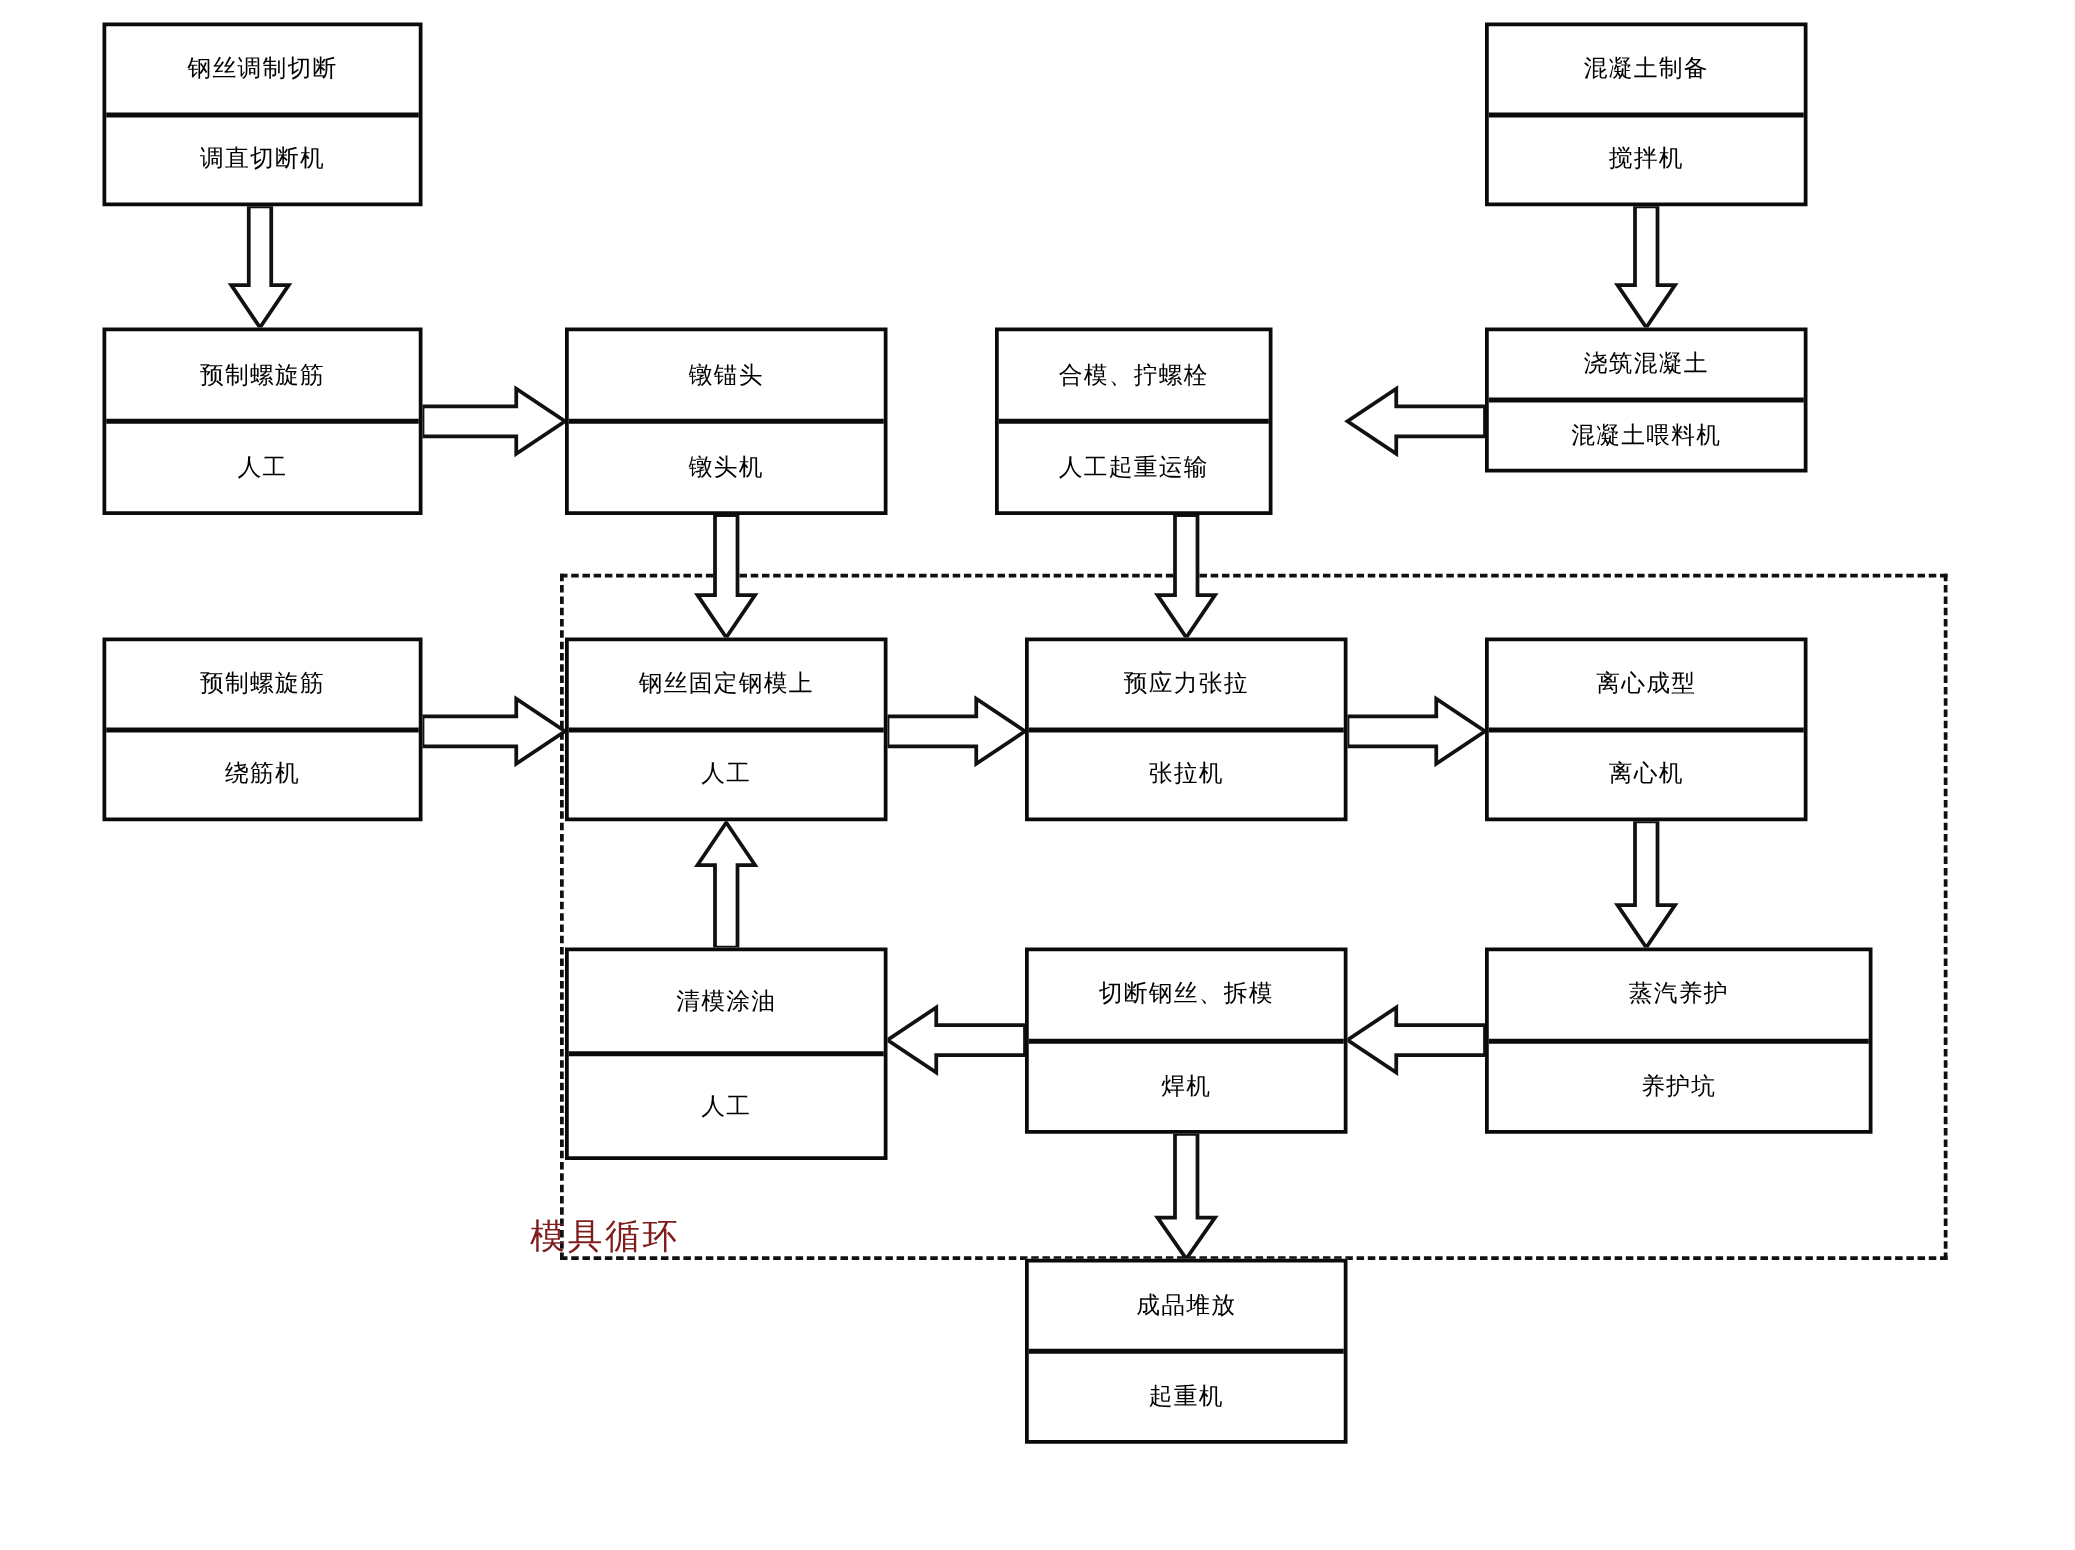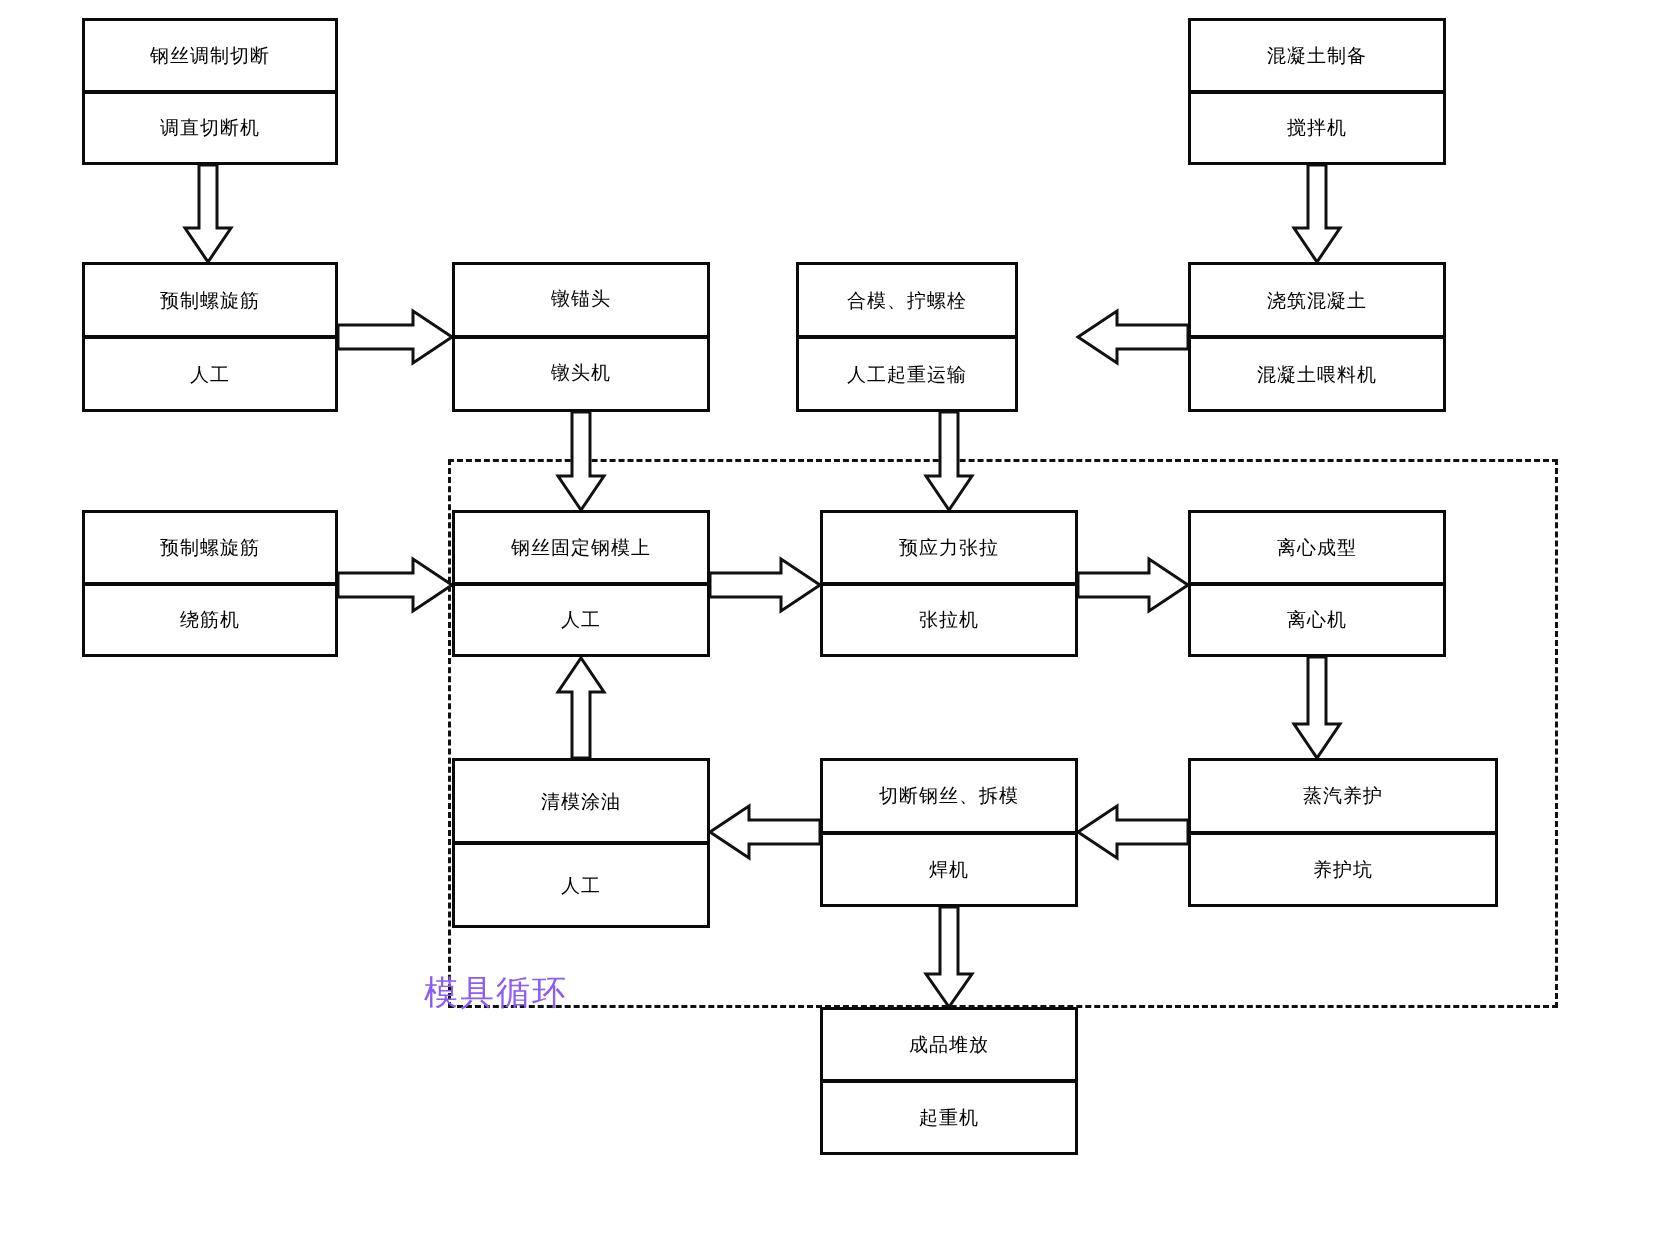--- a/index.html
+++ b/index.html
@@ -41,22 +41,22 @@
   
   .dashbox{
     position:absolute;
     box-sizing:border-box;
     border:3px dashed #111;
     background:transparent;
     z-index:1;
   }
   .dashlabel{
     position:absolute;
-    font-size:34px;
-    color:#8b5cf6;
+    font-size:28px;
+    color:#7f1d1d;
     white-space:nowrap;
     letter-spacing:2px;
     z-index:6;
   }
 
   
   #arrows{position:absolute;left:0;top:0;width:1660px;height:1240px;z-index:4;}
   #arrows polygon{fill:#ffffff;stroke:#111111;stroke-width:3;stroke-linejoin:miter;}
 </style>
 </head>
@@ -75,31 +75,31 @@
   <div class="pbox" style="left:1188px;top:18px;width:258px;height:147px;">
     <div class="top">混凝土制备</div>
     <div class="bot">搅拌机</div>
   </div>
 
   <div class="pbox" style="left:82px;top:262px;width:256px;height:150px;">
     <div class="top">预制螺旋筋</div>
     <div class="bot">人工</div>
   </div>
 
-  <div class="pbox" style="left:452px;top:262px;width:258px;height:150px;font-family:Liberation Mono, monospace;">
+  <div class="pbox" style="left:452px;top:262px;width:258px;height:150px;">
     <div class="top">镦锚头</div>
     <div class="bot">镦头机</div>
   </div>
 
   <div class="pbox" style="left:796px;top:262px;width:222px;height:150px;">
     <div class="top">合模、拧螺栓</div>
     <div class="bot">人工起重运输</div>
   </div>
 
-  <div class="pbox" style="left:1188px;top:262px;width:258px;height:150px;">
+  <div class="pbox" style="left:1188px;top:262px;width:258px;height:116px;">
     <div class="top">浇筑混凝土</div>
     <div class="bot">混凝土喂料机</div>
   </div>
 
   <div class="pbox" style="left:82px;top:510px;width:256px;height:147px;">
     <div class="top">预制螺旋筋</div>
     <div class="bot">绕筋机</div>
   </div>
 
   <div class="pbox" style="left:452px;top:510px;width:258px;height:147px;">

